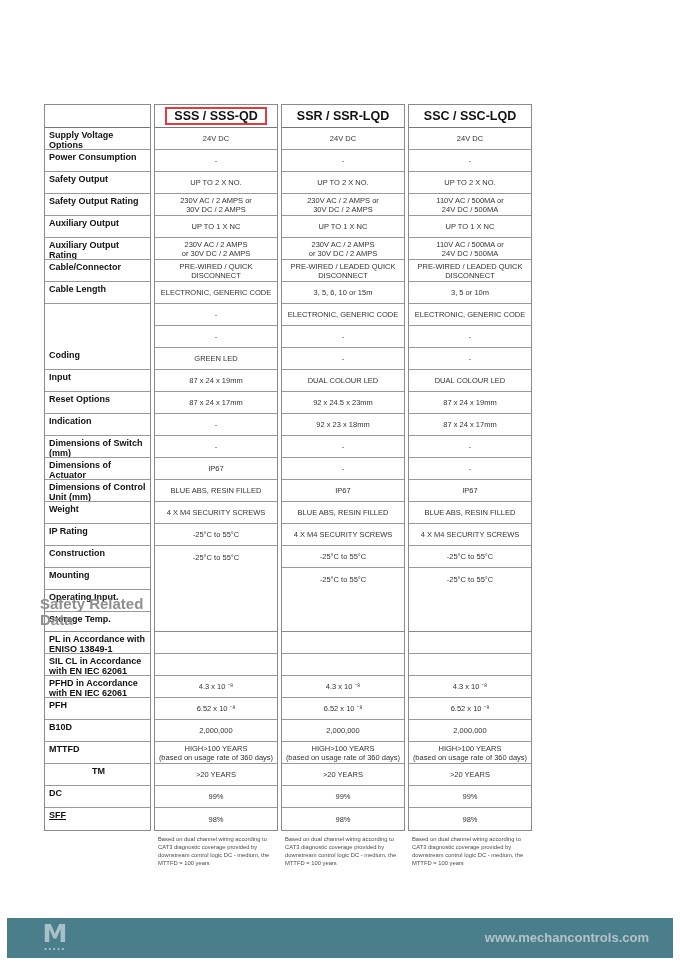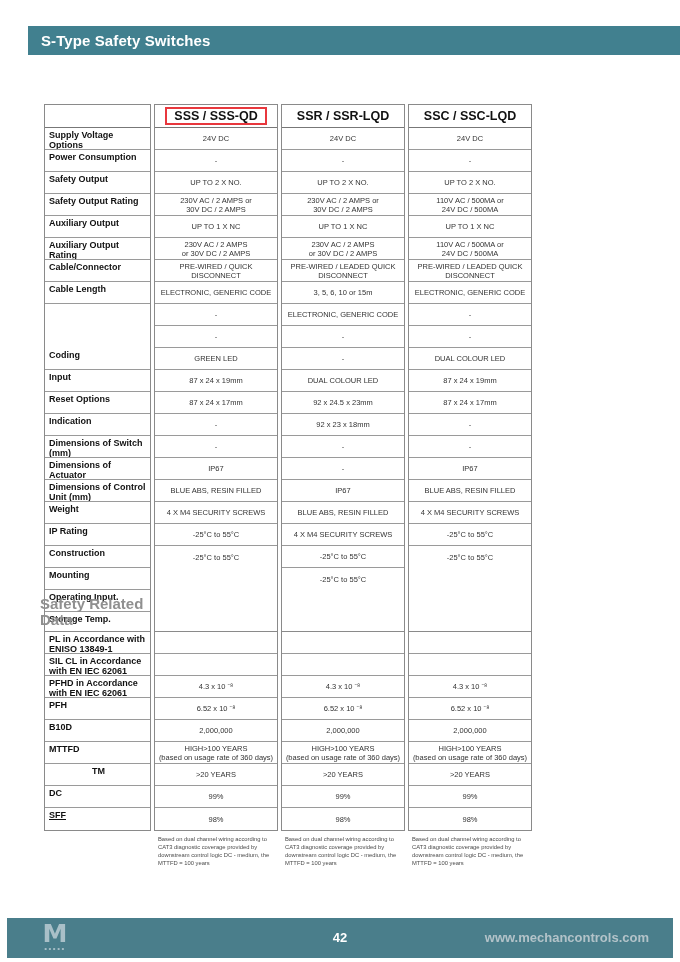--- a/index.html
+++ b/index.html
@@ -54,23 +54,20 @@
   .page-num{position:absolute;left:0;right:0;top:12px;text-align:center;
     color:#ffffff;font-weight:bold;font-size:13px;}
   .site{position:absolute;right:24px;top:12px;color:#b3c3c9;font-weight:bold;
     font-size:13px;text-decoration:none;}
 </style>
 </head>
 <body>
 
 <div class="page">
 
-  <div class="top-bar">
-    <span>S-Type Safety Switches</span>
-  </div>
 
 
   <div id="spec-table" class="spec-table">
       <div class="col labels">
         <div class="cell header-cell" style="height: 23px;"></div>
         <div class="cell label-cell" style="height: 22px;">Supply Voltage Options</div>
         <div class="cell label-cell" style="height: 22px;">Power Consumption</div>
         <div class="cell label-cell" style="height: 22px;">Safety Output</div>
         <div class="cell label-cell" style="height: 22px;">Safety Output Rating</div>
         <div class="cell label-cell" style="height: 22px;">Auxiliary Output</div>
@@ -151,20 +148,21 @@
         <div class="cell value-cell" style="height: 22px;">24V DC</div>
         <div class="cell value-cell" style="height: 22px;">-</div>
         <div class="cell value-cell" style="height: 22px;">UP TO 2 X NO.</div>
         <div class="cell value-cell" style="height: 22px;">110V AC / 500MA or
 24V DC / 500MA</div>
         <div class="cell value-cell" style="height: 22px;">UP TO 1 X NC</div>
         <div class="cell value-cell" style="height: 22px;">110V AC / 500MA or
 24V DC / 500MA</div>
         <div class="cell value-cell" style="height: 22px;">PRE-WIRED / LEADED QUICK
 DISCONNECT</div>
+        <div class="cell value-cell" style="height: 22px;">3, 5 or 10m</div>
         <div class="cell value-cell" style="height: 22px;">ELECTRONIC, GENERIC CODE</div>
         <div class="cell value-cell" style="height: 22px;">-</div>
         <div class="cell value-cell" style="height: 22px;">-</div>
         <div class="cell value-cell" style="height: 22px;">DUAL COLOUR LED</div>
         <div class="cell value-cell" style="height: 22px;">87 x 24 x 19mm</div>
         <div class="cell value-cell" style="height: 22px;">87 x 24 x 17mm</div>
         <div class="cell value-cell" style="height: 22px;">-</div>
         <div class="cell value-cell" style="height: 22px;">-</div>
         <div class="cell value-cell" style="height: 22px;">IP67</div>
         <div class="cell value-cell" style="height: 22px;">BLUE ABS, RESIN FILLED</div>
@@ -234,17 +232,16 @@
       <div class="footnote">Based on dual channel wiring according to CAT3 diagnostic coverage provided by downstream control logic DC - medium, the MTTFD = 100 years</div>
       <div class="footnote">Based on dual channel wiring according to CAT3 diagnostic coverage provided by downstream control logic DC - medium, the MTTFD = 100 years</div>
       <div class="footnote">Based on dual channel wiring according to CAT3 diagnostic coverage provided by downstream control logic DC - medium, the MTTFD = 100 years</div>
     </div>
 
   <div class="bottom-bar">
     <div class="logo">
       <div class="logo-m">M</div>
       <div class="logo-dots">•••••</div>
     </div>
-    <div class="page-num">42</div>
     <a class="site" href="#">www.mechancontrols.com</a>
   </div>
 
 </div>
 
 </body></html>

